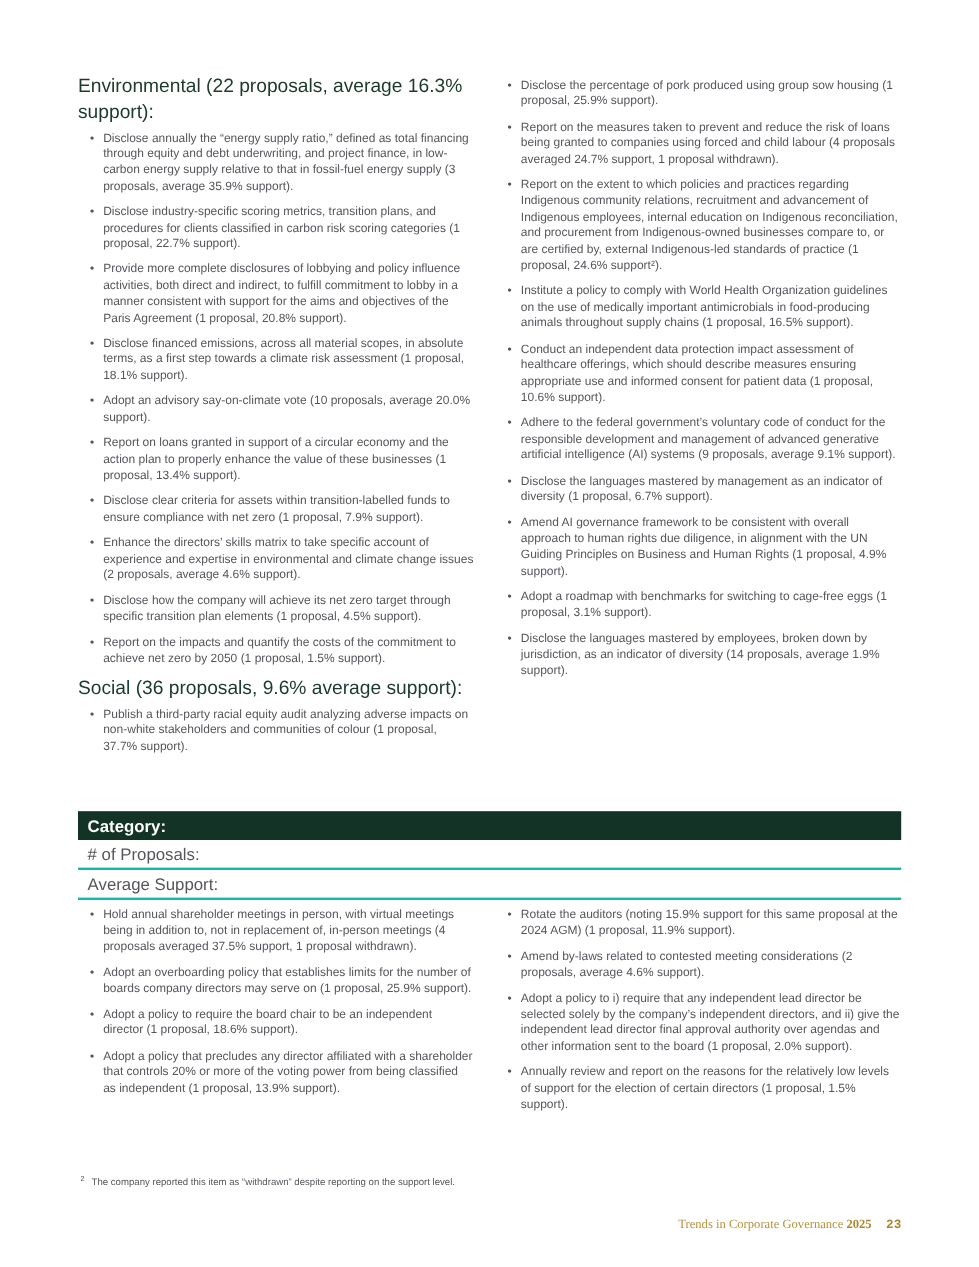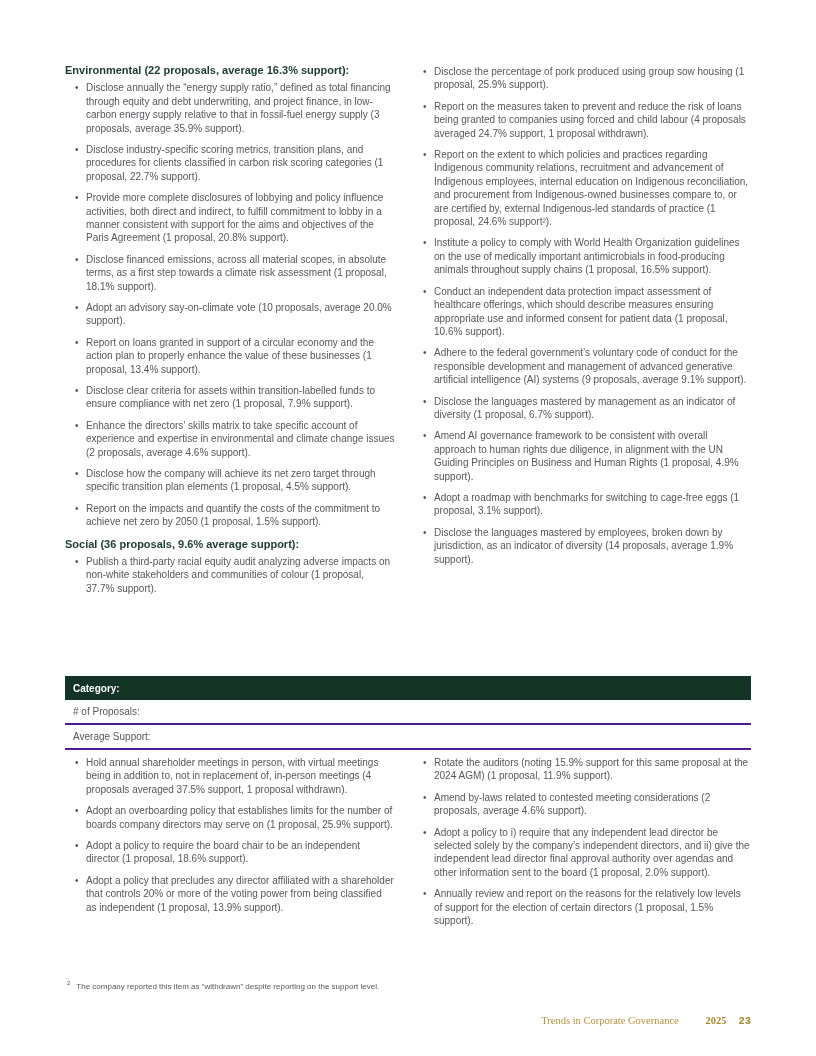--- a/index.html
+++ b/index.html
@@ -17,22 +17,22 @@
     display:flex;gap:18px;
   }
   .bottom-area{
     position:absolute;left:65px;top:754px;width:686px;
     display:flex;gap:18px;
   }
   .col-left{width:330px;flex:none;}
   .col-right{width:338px;flex:none;}
   h3.sec-head{
     margin:0 0 4px 0;
-    font-size:11px;
-    font-weight:bold;
+    font-size:16px;
+    font-weight:normal;
     color:#1c3b2c;
     line-height:1.3;
   }
   h3.sec-head.social{margin-top:6px;}
   ul.bullets{
     list-style:none;margin:2px 0 0 0;padding:0;
   }
   ul.bullets li{
     display:flex;
     margin:0 0 8px 0;
@@ -41,49 +41,49 @@
     line-height:13.4px;
   }
   ul.bullets .marker{
     flex:none;width:11px;
     color:#55565b;
   }
   ul.bullets .btext{flex:1;}
   
   .gov-table{
     position:absolute;left:65px;top:676px;width:686px;
-    font-size:10px;
+    font-size:14px;
   }
   .gov-table .thead{
     display:flex;align-items:center;
     height:24px;
     background:#123326;
     color:#ffffff;font-weight:bold;
   }
   .gov-table .trow{
     display:flex;align-items:center;
     height:23px;
-    border-bottom:2px solid #4c1d95;
+    border-bottom:2px solid #14b8a6;
     color:#55565b;
   }
   .gov-table .c1{flex:none;width:340px;padding-left:8px;}
   .gov-table .c2{flex:1;}
   .footnote{
     position:absolute;left:67px;top:980px;
     font-size:8px;color:#55565b;line-height:1.3;
   }
   .footnote sup{font-size:6px;margin-right:6px;}
   .page-footer{
     position:absolute;right:65px;top:1015px;
     font-family:"Liberation Serif", serif;
     font-size:10.5px;
     color:#b5913d;
     text-align:right;
   }
-  .page-footer .bold{font-weight:bold;color:#ab862f;margin-left:24px;}
+  .page-footer .bold{font-weight:bold;color:#ab862f;}
   .page-footer .pagenum{margin-left:12px;font-family:Liberation Mono, monospace;}
 </style>
 </head>
 <body>
 
 <div class="page">
 
   <div class="top-area">
     <div class="col-left">
       <h3 class="sec-head">Environmental (22 proposals, average 16.3% support):</h3>

